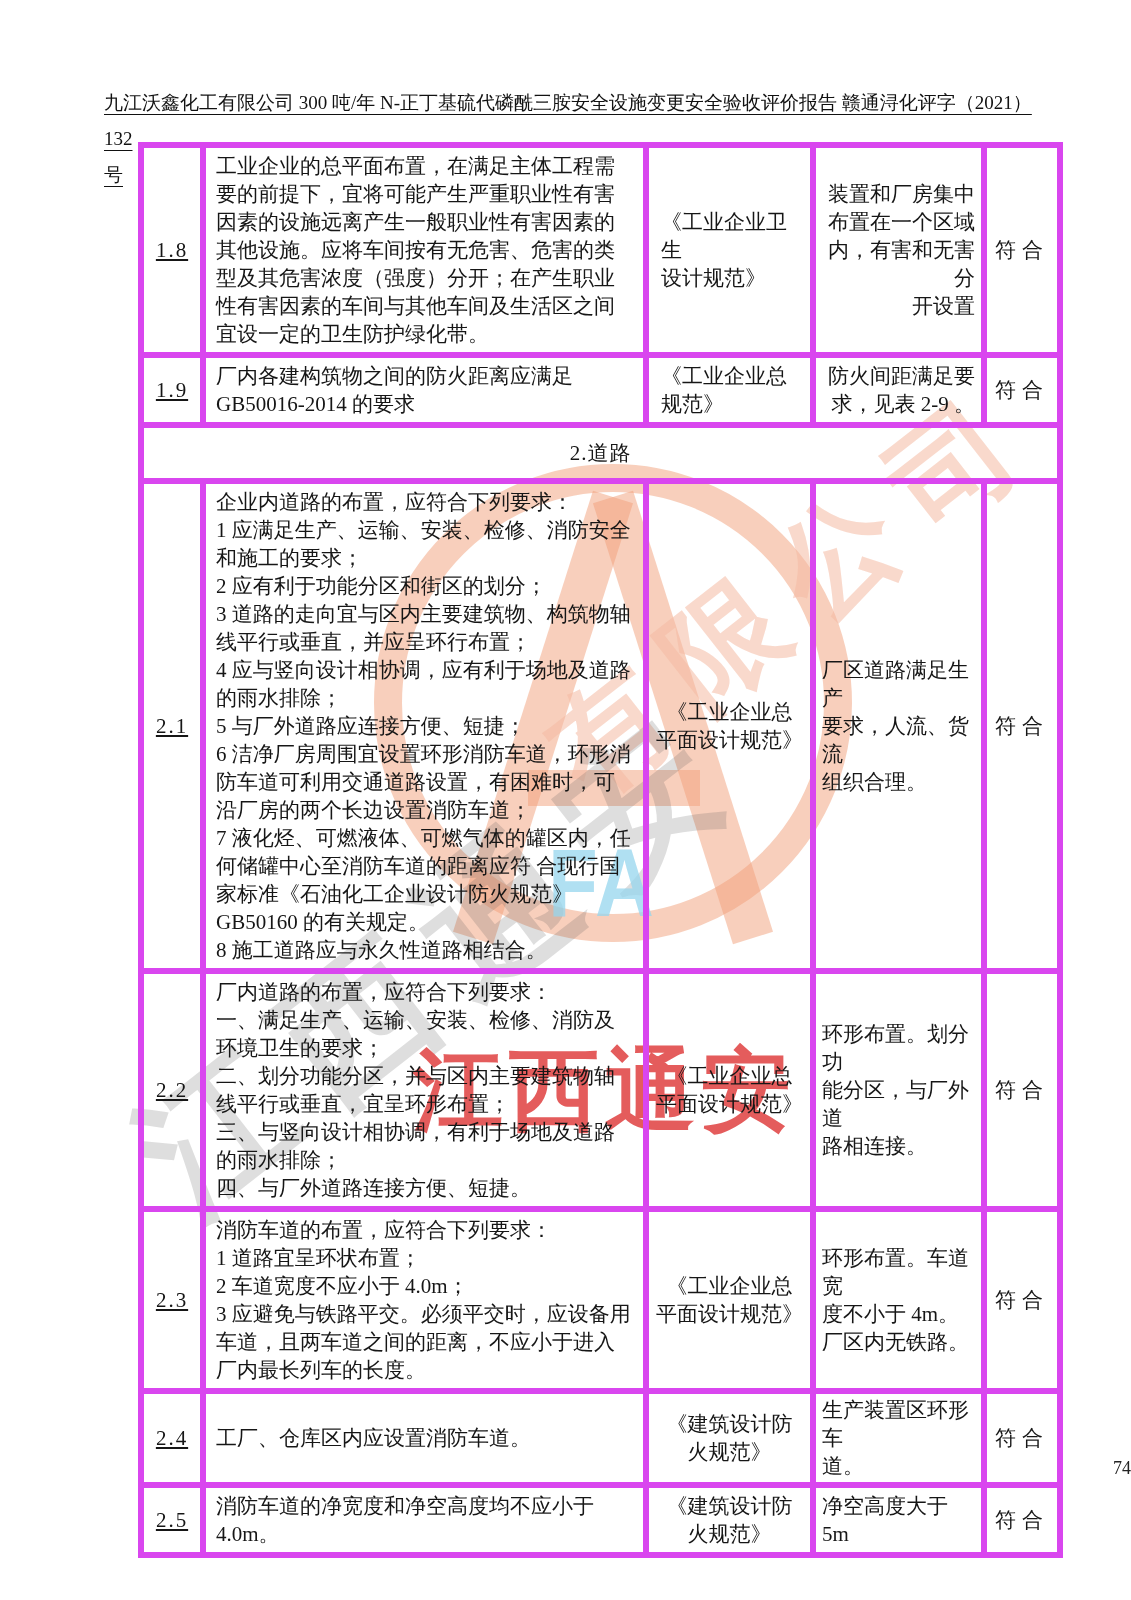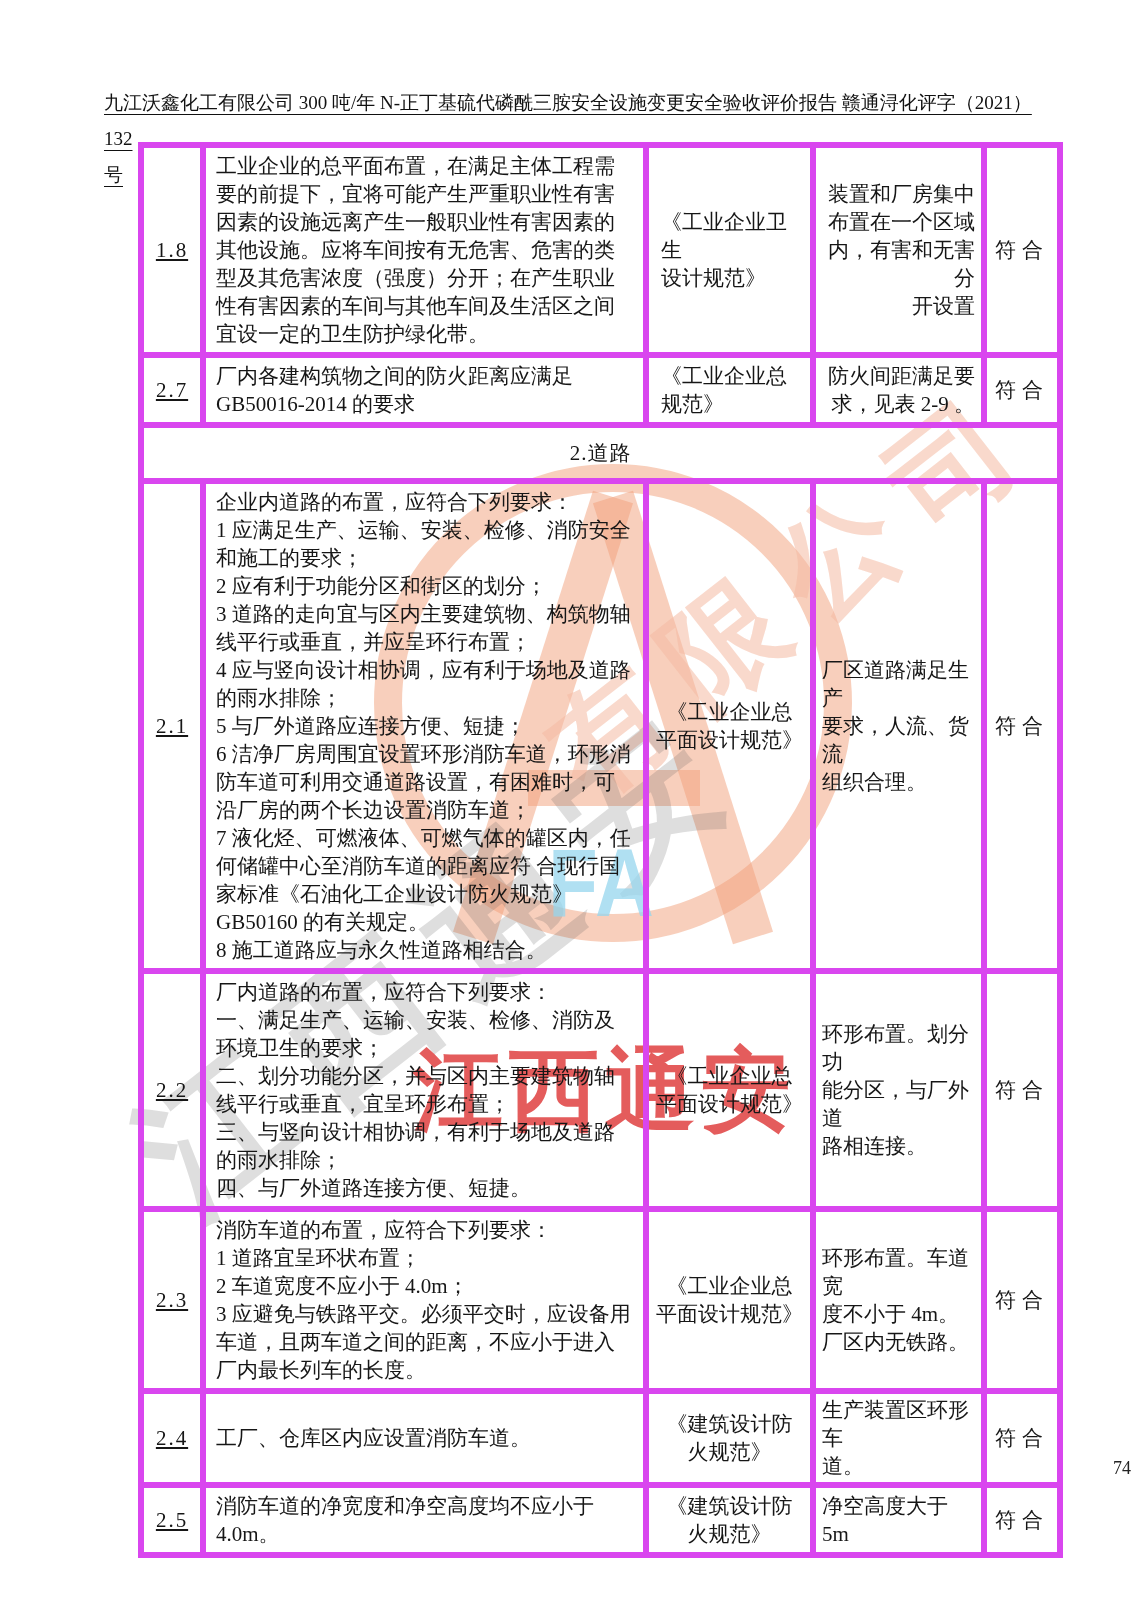--- a/index.html
+++ b/index.html
@@ -130,21 +130,21 @@
         <td class="c-content">工业企业的总平面布置，在满足主体工程需要的前提下，宜将可能产生严重职业性有害因素的设施远离产生一般职业性有害因素的其他设施。应将车间按有无危害、危害的类型及其危害浓度（强度）分开；在产生职业性有害因素的车间与其他车间及生活区之间宜设一定的卫生防护绿化带。</td>
         <td class="c-standard left">《工业企业卫生
 设计规范》</td>
         <td class="c-actual left">装置和厂房集中
 布置在一个区域
 内，有害和无害分
 开设置</td>
         <td class="c-result">符合</td>
       </tr>
       <tr class="r-19">
-        <td class="c-no">2.7</td>
+        <td class="c-no">1.9</td>
         <td class="c-content">厂内各建构筑物之间的防火距离应满足
 GB50016-2014 的要求</td>
         <td class="c-standard left">《工业企业总
 规范》</td>
         <td class="c-actual left">防火间距满足要
 求，见表 2-9 。</td>
         <td class="c-result">符合</td>
       </tr>
       <tr class="r-sec">
         <td class="c-section" colspan="5">2.道路</td>

